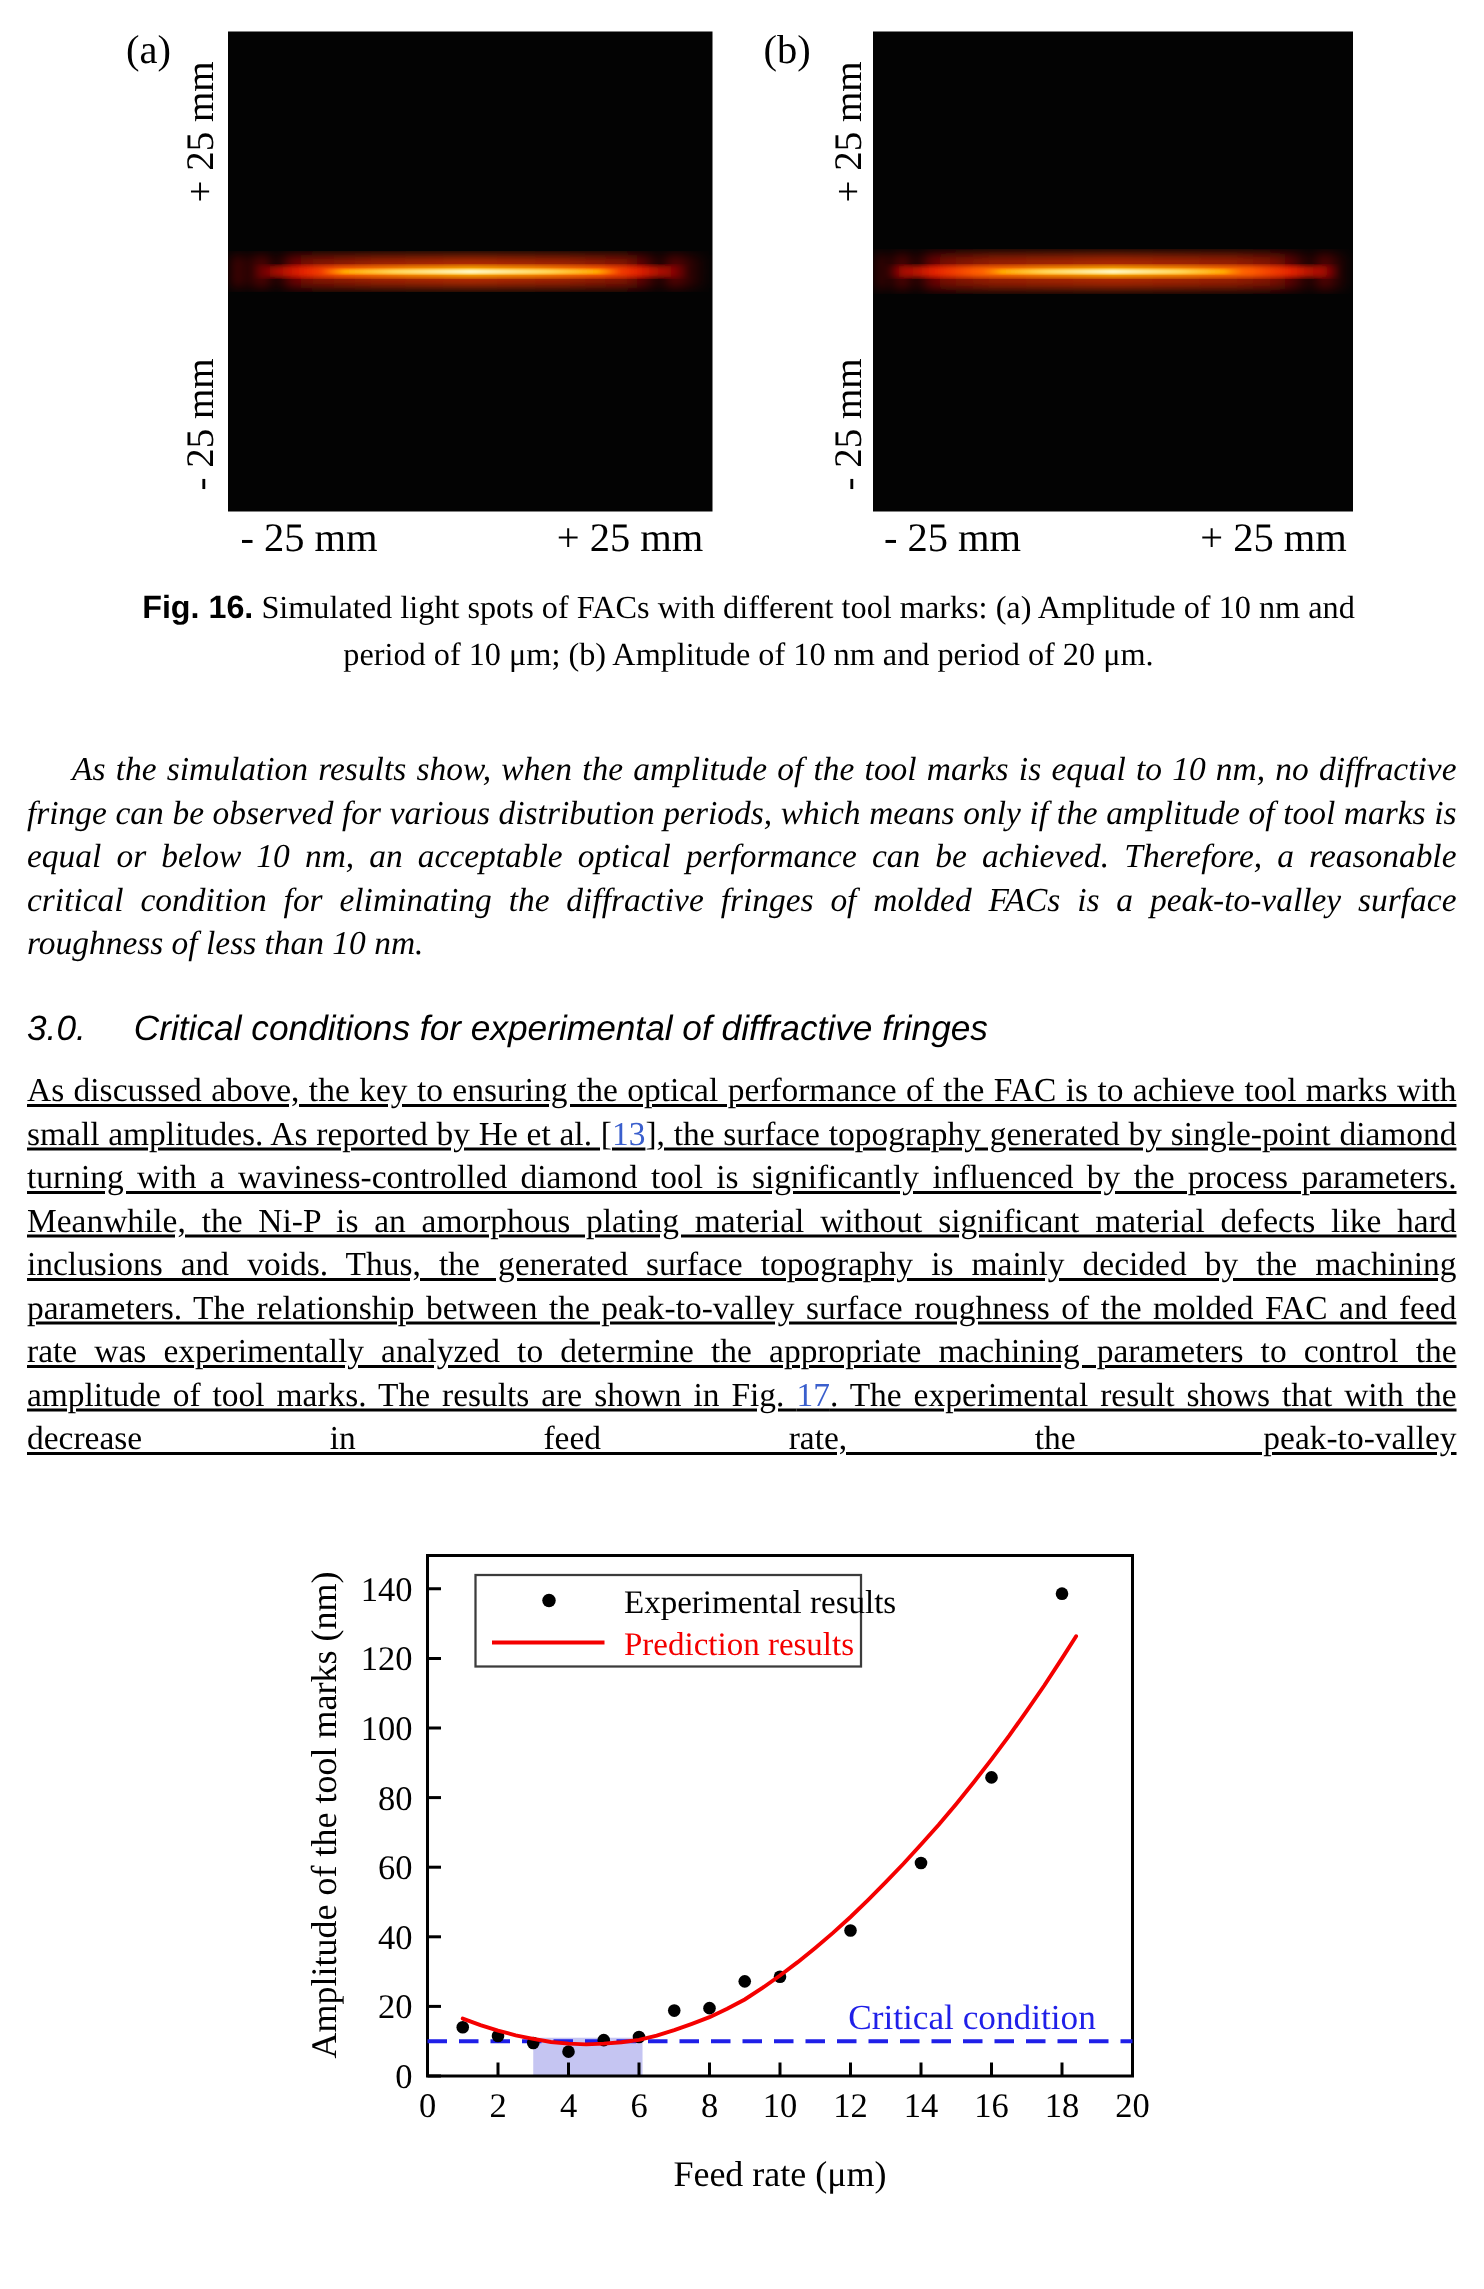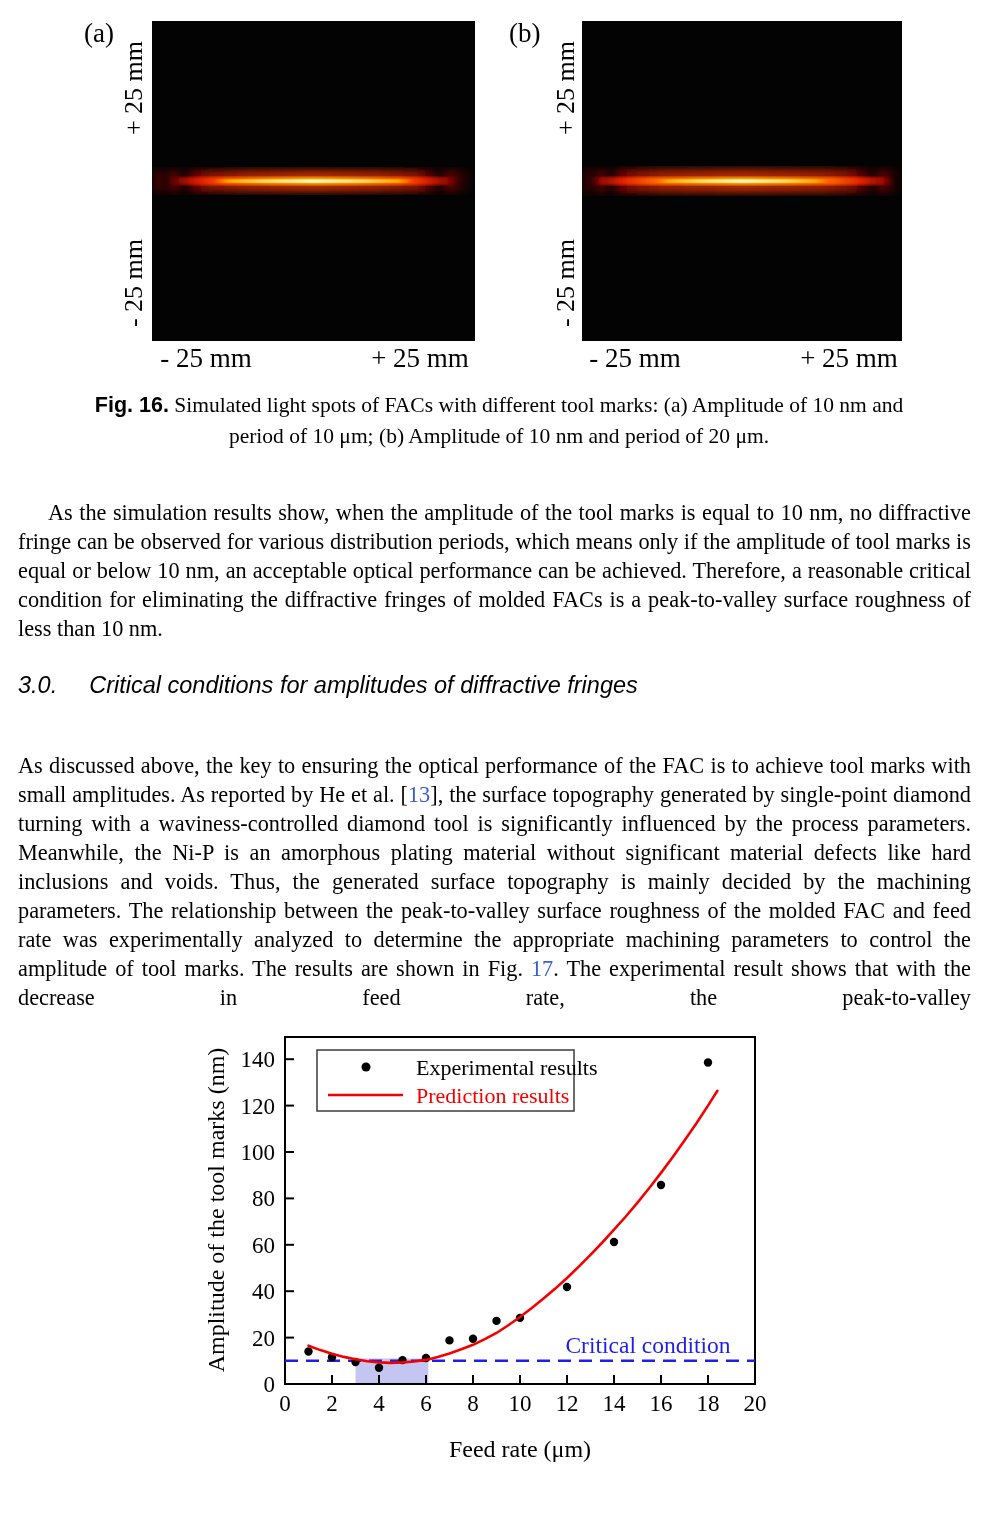--- a/index.html
+++ b/index.html
@@ -16,22 +16,22 @@
 
   
   .caption{position:absolute;font:21.5px/31px "Liberation Serif",serif;text-align:center;}
   .cap-tag{font:bold 21.5px "Liberation Sans",sans-serif;}
   #fig16-caption{left:88px;top:390px;width:822px;}
   #fig17-caption{left:0;top:1564px;width:989px;text-align:center;}
 
   
   .para{position:absolute;left:18px;width:953px;font:22.3px/29px "Liberation Serif",serif;
         text-align:justify;}
-  #para1{top:498px;text-indent:30px;}
-  #para2{top:751px;text-align-last:justify;}
+  #para1{top:498px;text-indent:30px;font-style:italic;}
+  #para2{top:712px;text-align-last:justify;text-decoration:underline;}
   .ref-link{color:var(--link-color,#3a5fcd);text-decoration:none;cursor:pointer;}
 
   #section-heading{position:absolute;left:18px;top:672px;width:953px;
         font:italic 23.5px "Liberation Sans",sans-serif;}
   #section-heading .sec-title{margin-left:32px;}
 
   
   #fig17-svg{position:absolute;left:0;top:1020px;}
   .tick{font:23px "Liberation Serif",serif;fill:#000;}
   .leg{font:22px "Liberation Serif",serif;}
@@ -161,21 +161,21 @@
       <rect x="72" y="158.4" width="176" height="3.4" fill="url(#gbCore)" filter="url(#fBlur1)"></rect>
     </svg>
   </div>
   <div class="hlab" style="left:635px;top:343px;">- 25 mm</div>
   <div class="hlab" style="left:849px;top:343px;">+ 25 mm</div>
 
   <div class="caption" id="fig16-caption"><span class="cap-tag">Fig. 16.</span><span> Simulated light spots of FACs with different tool marks: (a) Amplitude of 10 nm and period of 10 μm; (b) Amplitude of 10 nm and period of 20 μm.</span></div>
 
   <div class="para" id="para1">As the simulation results show, when the amplitude of the tool marks is equal to 10 nm, no diffractive fringe can be observed for various distribution periods, which means only if the amplitude of tool marks is equal or below 10 nm, an acceptable optical performance can be achieved. Therefore, a reasonable critical condition for eliminating the diffractive fringes of molded FACs is a peak-to-valley surface roughness of less than 10 nm.</div>
 
-  <div id="section-heading"><span class="sec-num">3.0.</span><span class="sec-title">Critical conditions for amplitudes of diffractive fringes</span></div>
+  <div id="section-heading"><span class="sec-num">3.0.</span><span class="sec-title">Critical conditions for experimental of diffractive fringes</span></div>
 
   <div class="para" id="para2"><span>As discussed above, the key to ensuring the optical performance of the FAC is to achieve tool marks with small amplitudes. As reported by He et al. [</span><a class="ref-link">13</a><span>], the surface topography generated by single-point diamond turning with a waviness-controlled diamond tool is significantly influenced by the process parameters. Meanwhile, the Ni-P is an amorphous plating material without significant material defects like hard inclusions and voids. Thus, the generated surface topography is mainly decided by the machining parameters. The relationship between the peak-to-valley surface roughness of the molded FAC and feed rate was experimentally analyzed to determine the appropriate machining parameters to control the amplitude of tool marks. The results are shown in Fig. </span><a class="ref-link">17</a><span>. The experimental result shows that with the decrease in feed rate, the peak-to-valley</span></div>
 
   <svg id="fig17-svg" width="989" height="460" viewBox="0 0 989 460">
       <rect x="355.5" y="338.48" width="72.85000000000002" height="25.519999999999982" fill="#c5c5f2"></rect>
       <rect x="285" y="17" width="470" height="347" fill="none" stroke="#000" stroke-width="2"></rect>
       <line x1="285" y1="364" x2="285" y2="355" stroke="#000" stroke-width="2"></line>
       <text x="285" y="391" text-anchor="middle" class="tick">0</text>
       <line x1="332" y1="364" x2="332" y2="355" stroke="#000" stroke-width="2"></line>
       <text x="332" y="391" text-anchor="middle" class="tick">2</text>

